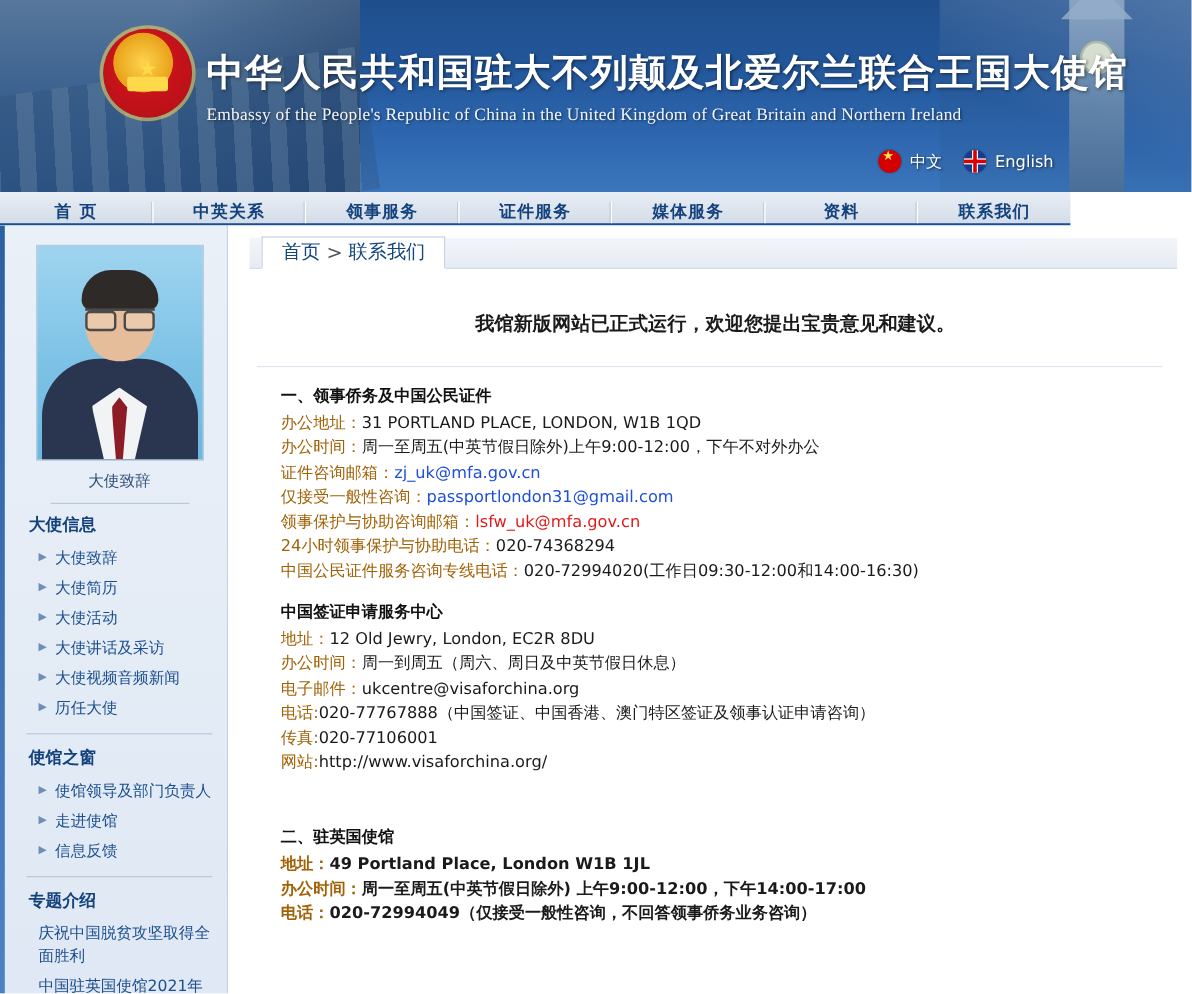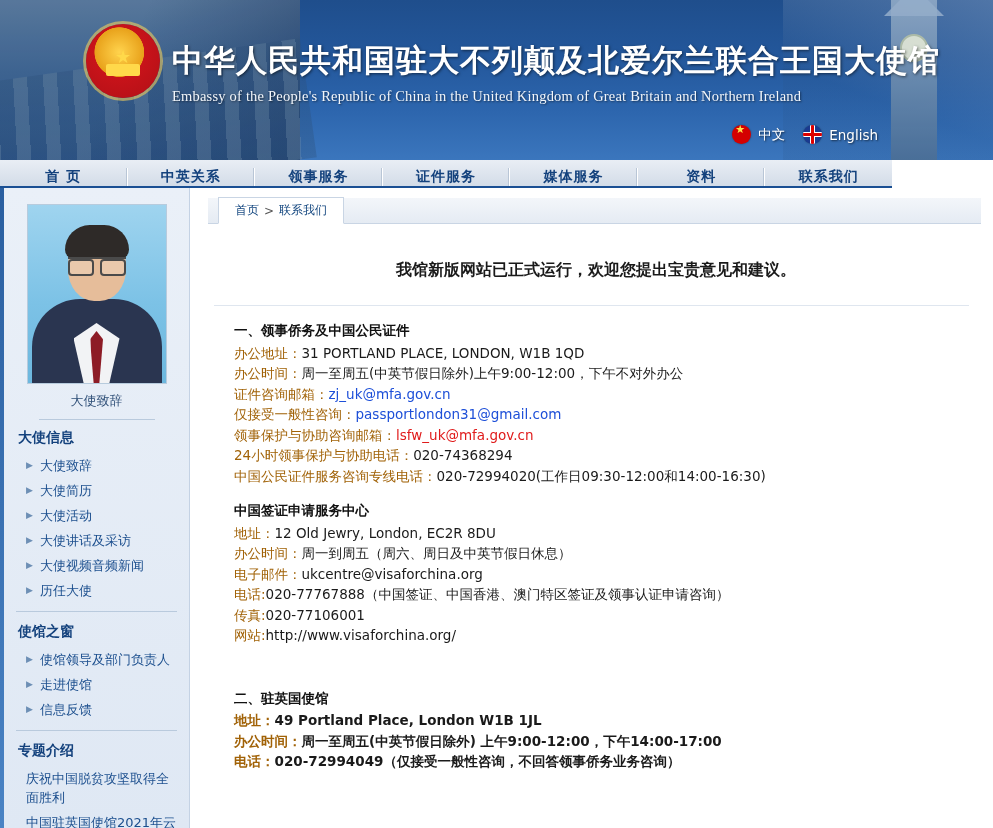--- a/index.html
+++ b/index.html
@@ -194,21 +194,21 @@
     display: flex;
     width: 993px;
     height: 640px;
     background: #ffffff;
   }
   .sidebar {
     width: 190px;
     min-width: 190px;
     background: linear-gradient(180deg, #eaf0f8 0%, #dfe8f4 100%);
     border-right: 1px solid #c4d2e4;
-    padding: 8px 0 0 4px;
+    padding: 8px 0 0 10px;
     position: relative;
   }
   .sidebar:before {
     content: "";
     position: absolute;
     left: 0; top: 0; bottom: 0; width: 4px;
     background: linear-gradient(180deg, #2a5fa0, #4a83c4);
   }
   .amb-photo-wrap {
     margin: 8px auto 0 auto;
@@ -329,21 +329,21 @@
   }
   .crumb {
     background: #ffffff;
     border: 1px solid #c9d5e4;
     border-bottom: 1px solid #ffffff;
     height: 27px;
     display: flex;
     align-items: center;
     padding: 4px 16px;
     font-family: "DejaVu Sans", "Liberation Sans", sans-serif;
-    font-size: 12px;
+    font-size: 16px;
     color: #13467f;
     margin-left: 10px;
   }
   .crumb span { cursor: pointer; }
   .crumb .sep { margin: 0 5px; color: #555; cursor: default; }
 
   .notice {
     text-align: center;
     font-family: "DejaVu Sans", "Liberation Sans", sans-serif;
     font-size: 16px;

